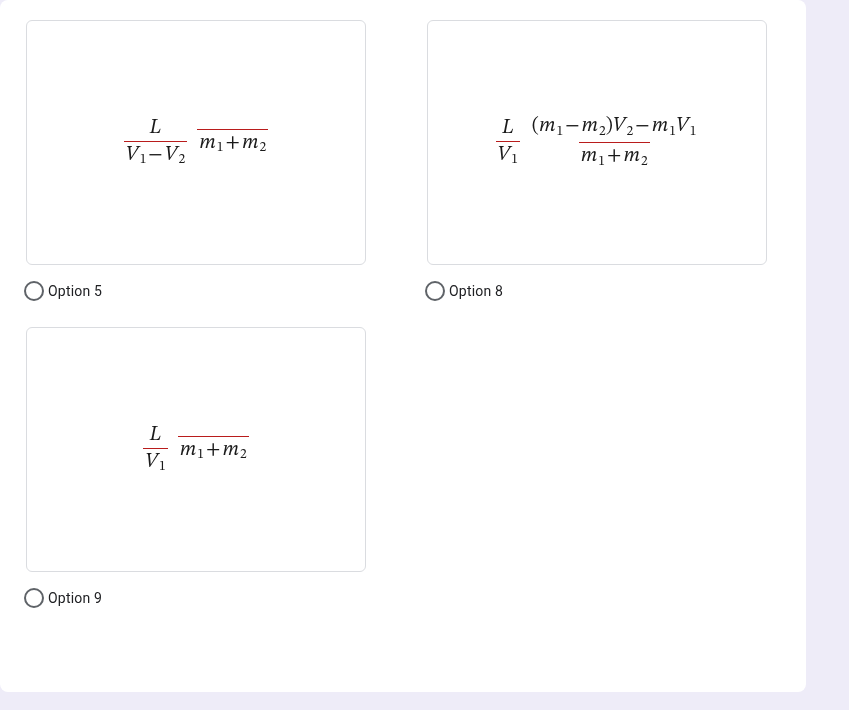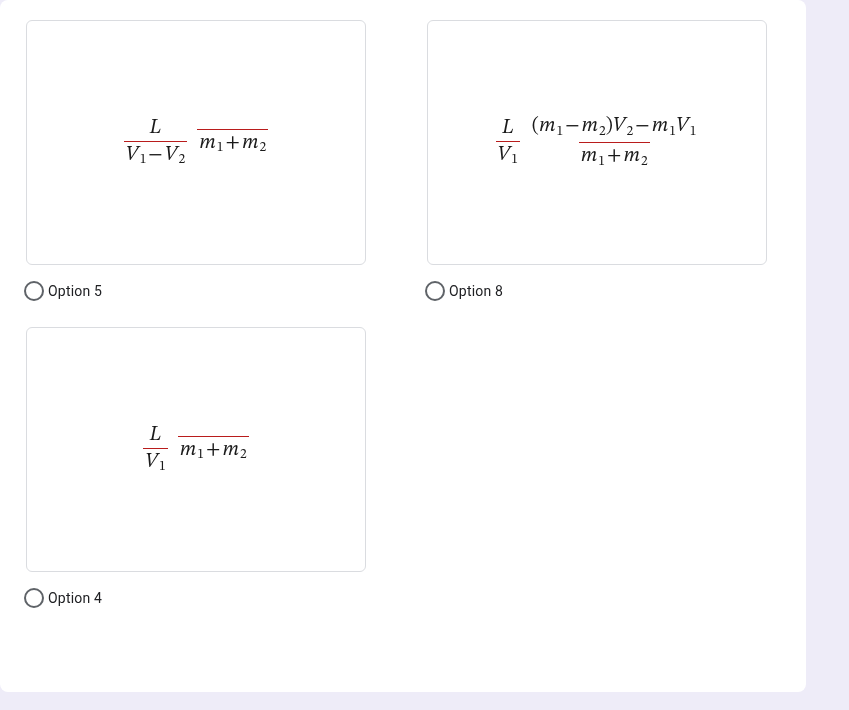--- a/index.html
+++ b/index.html
@@ -140,18 +140,18 @@
             <span class="num"><span>L</span></span>
             <span class="den"><span>V</span><span class="sub">1</span></span>
           </span>
           <span class="frac">
             <span class="den"><span>m</span><span class="sub">1</span><span class="op">+</span><span>m</span><span class="sub">2</span></span>
           </span>
         </div>
       </div>
       <div class="radio-row">
         <span class="radio-circle"></span>
-        <span class="radio-label">Option 4</span>
+        <span class="radio-label">Option 9</span>
       </div>
     </div>
 
   </div>
 </div>
 
 </body></html>

